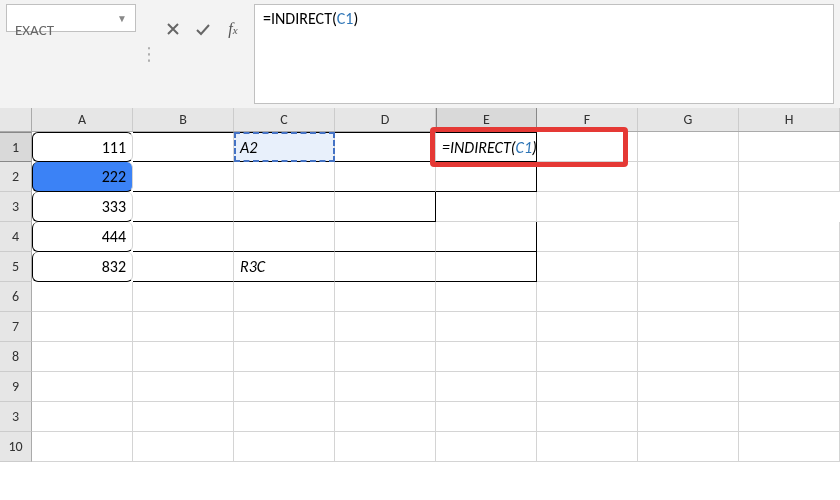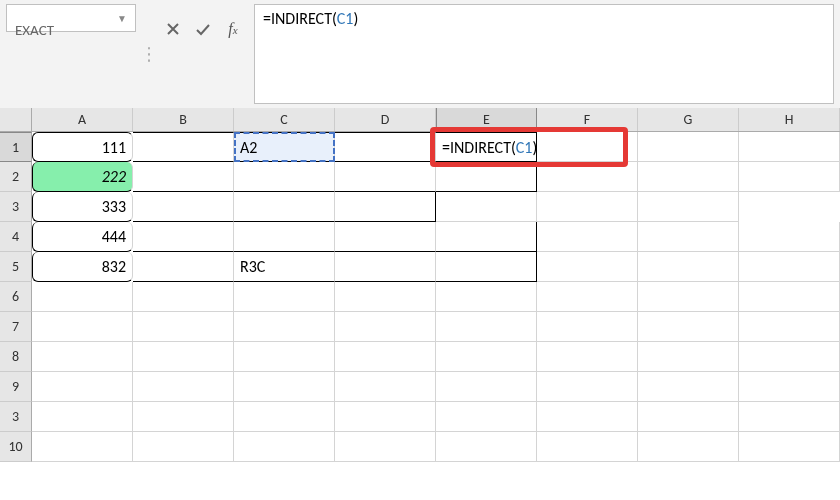--- a/index.html
+++ b/index.html
@@ -21,30 +21,30 @@
 .ch { width: 101px; border-right: 1px solid #ccc; display: flex; align-items: center; justify-content: center; color: #333; font-size: 14px; user-select: none; }
 .ch.outlined { background: #d9d9d9; border-left: 1px solid #888; border-right: 1px solid #888; }
 
 .rows { display: flex; flex-direction: column; }
 .row { display: flex; height: 30px; }
 .rh { width: 32px; background: #e6e6e6; border-right: 1px solid #aaa; border-bottom: 1px solid #ccc; display: flex; align-items: center; justify-content: center; color: #333; font-size: 14px; user-select: none; }
 .rh.outlined { background: #d9d9d9; border-top: 1px solid #888; border-bottom: 1px solid #888; }
 
 .cell { width: 101px; height: 30px; display: flex; align-items: center; padding: 0 6px; font-size: 16px; border-right: 1px solid #d4d4d4; border-bottom: 1px solid #d4d4d4; position: relative; overflow: visible; white-space: nowrap; }
 .cell.num { justify-content: flex-end; border-radius: 6px; }
-.cell.txt { justify-content: flex-start; }
+.cell.txt { justify-content: flex-start; font-style: italic; }
 
 
 .brd-t { border-top: 1px solid #000 !important; }
 .brd-b { border-bottom: 1px solid #000 !important; }
 .brd-l { border-left: 1px solid #000 !important; }
 .brd-r { border-right: 1px solid #000 !important; }
 
 
-.hl-orange { background: #86efac; font-style: italic; }
+.hl-orange { background: #3b82f6; }
 
 
 .ref-dashed { outline: 2px dashed #4472C4; outline-offset: -2px; background: #e8f0fb; }
 
 
 .red-box { position: absolute; border: 5px solid #e53935; border-radius: 4px; pointer-events: none; z-index: 50; }
 
 
 .tok-fn { color: #000; }
 .tok-ref { color: #2e75b6; }

